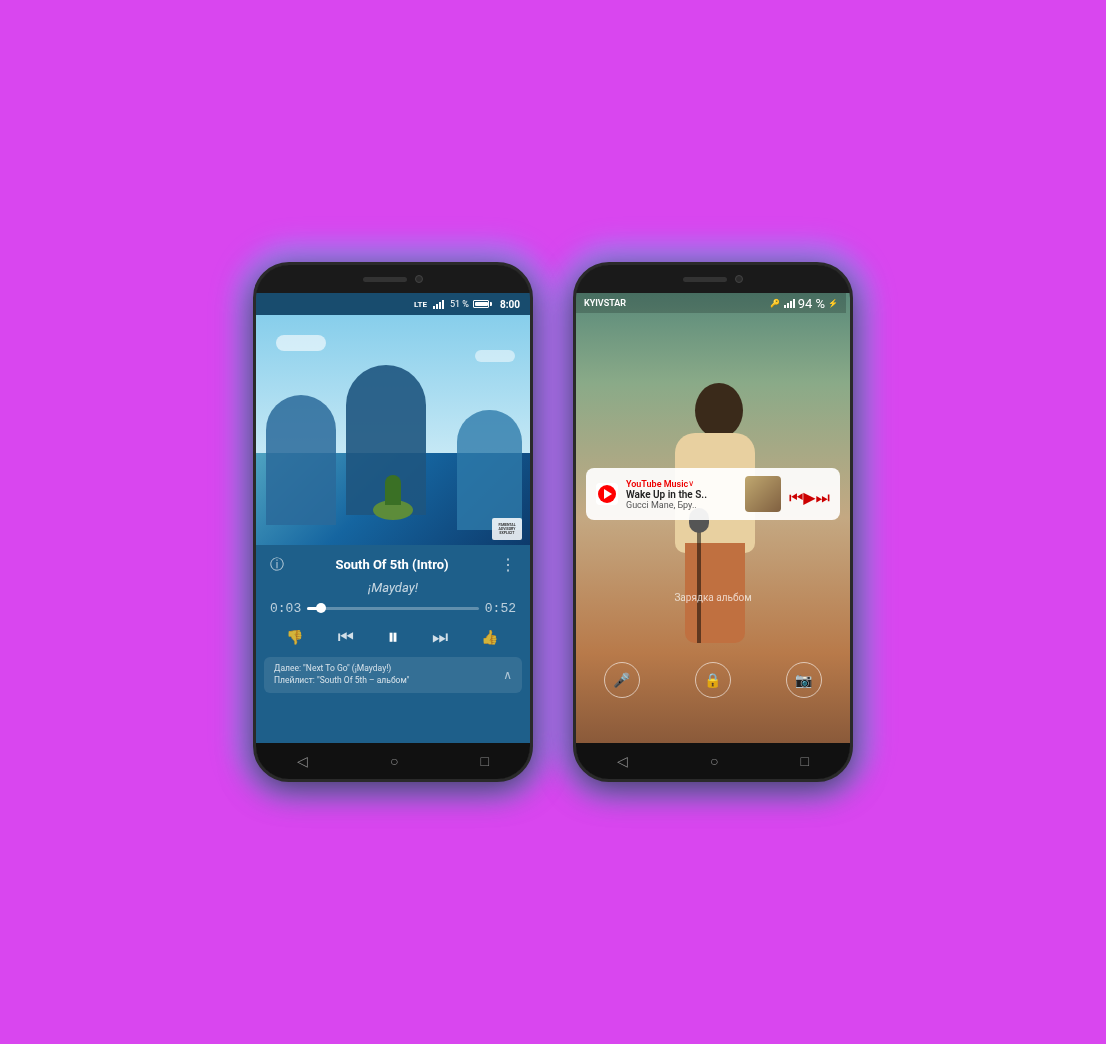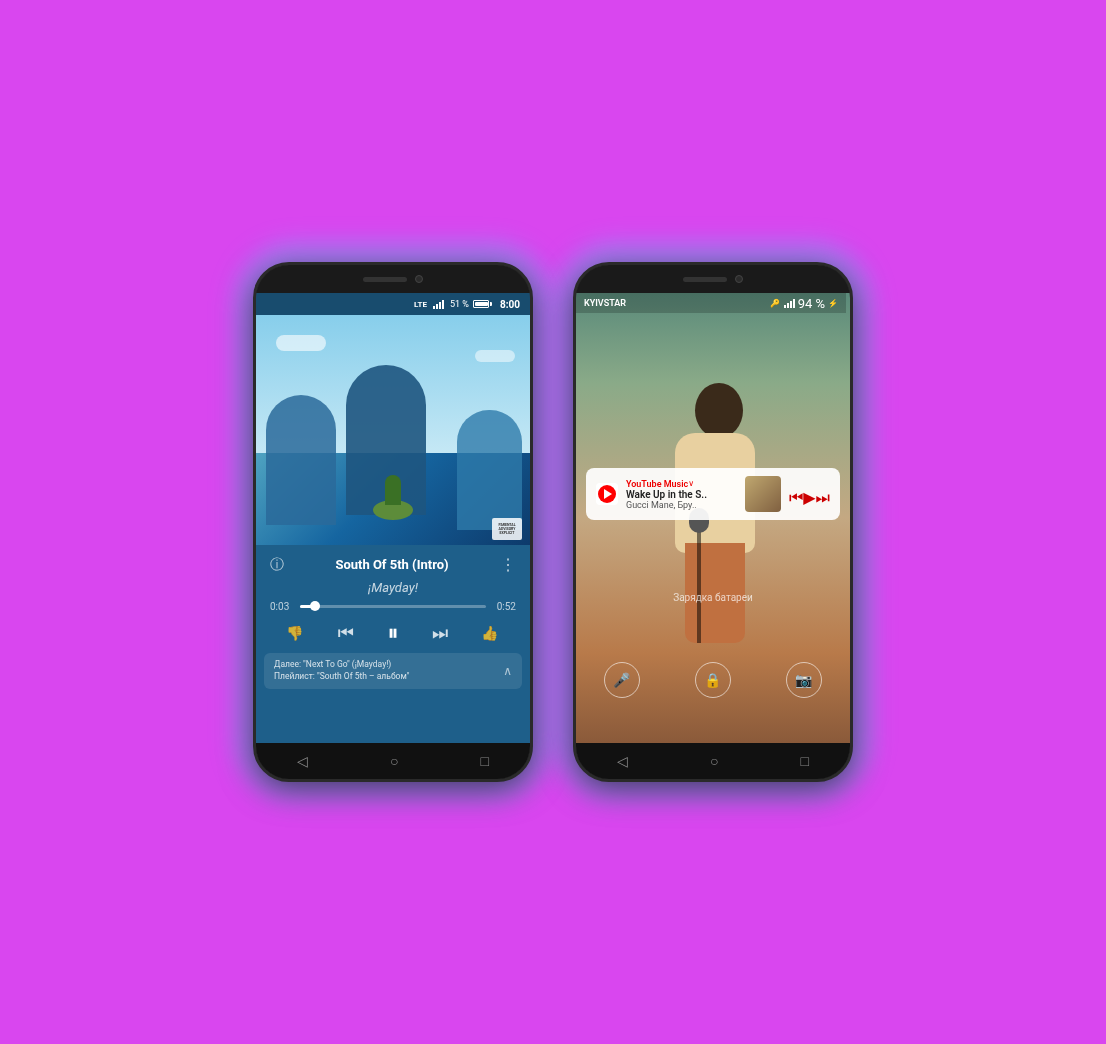--- a/index.html
+++ b/index.html
@@ -296,22 +296,23 @@
 
     .progress-row {
       display: flex;
       align-items: center;
       padding: 0 14px;
       gap: 6px;
     }
 
     .time-label {
       color: rgba(255,255,255,0.7);
-      font-size: 10px;
+      font-size: 13px;
       min-width: 24px;
+      font-family: Liberation Mono, monospace;
     }
 
     .progress-bar-bg {
       flex: 1;
       height: 3px;
       background: rgba(255,255,255,0.3);
       border-radius: 2px;
       position: relative;
     }
 
@@ -819,21 +820,21 @@
               </div>
               <div class="notif-album-thumb"></div>
             </div>
             <div class="notif-controls-row">
               <span class="notif-ctrl">⏮</span>
               <span class="notif-ctrl">▶</span>
               <span class="notif-ctrl">⏭</span>
             </div>
           </div>
 
-          <div class="ls-charging">Зарядка батареи</div>
+          <div class="ls-charging">Зарядка альбом</div>
 
           <div class="ls-bottom-icons">
             <div class="ls-bottom-icon">🎤</div>
             <div class="ls-bottom-icon">🔒</div>
             <div class="ls-bottom-icon">📷</div>
           </div>
         </div>
       </div>
       <div class="phone-bottom-bar">
         <span class="nav-btn">◁</span>

